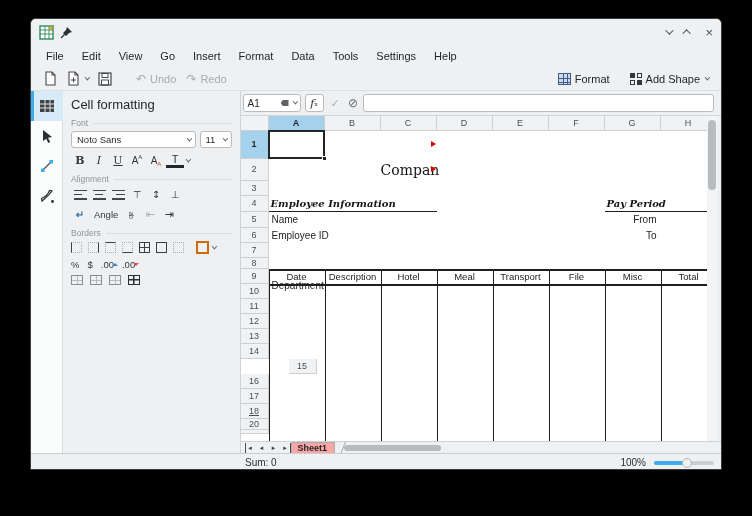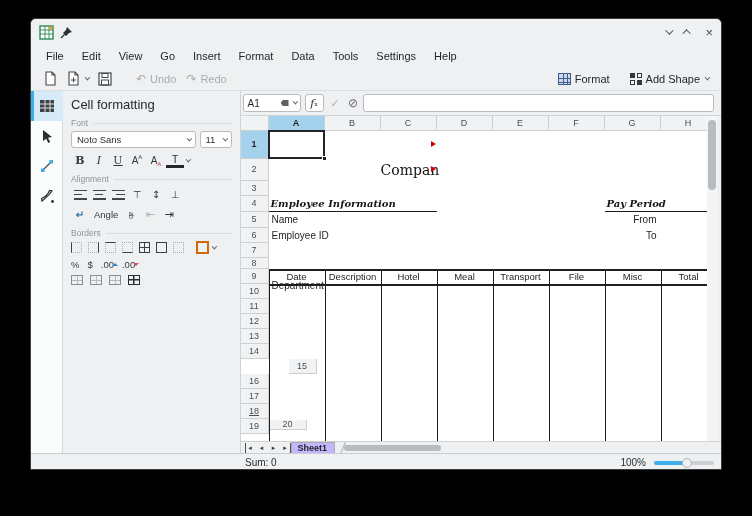--- a/index.html
+++ b/index.html
@@ -132,21 +132,21 @@
   .cs-theader { font-size:9.5px; text-align:center; overflow:hidden; color:#1c1f22; }
   .cellrule { position:absolute; background:#1c1c1e; height:1px; }
   .vline { position:absolute; background:#1f1f21; }
   .hline { position:absolute; background:#1f1f21; }
   .ovf { position:absolute; width:0; height:0; border:3.5px solid transparent; border-left:5px solid #d40000; }
   .selrect { position:absolute; border:2px solid #222426; }
   .selhandle { position:absolute; width:5px; height:5px; background:#222426; border:1px solid #fff; }
 
   .tabbar { position:absolute; left:0; top:350px; width:482px; height:12px; background:#eff0f1; border-top:1px solid #cfd1d3; }
   .navbtn { position:absolute; top:1px; width:10px; height:10px; font-size:7px; color:#3c4044; text-align:center; line-height:10px; }
-  .sheettab { position:absolute; left:50px; top:0; height:12px; background:#c4b5fd; border:1px solid #a9adb0; border-bottom:none;
+  .sheettab { position:absolute; left:50px; top:0; height:12px; background:#fca5a5; border:1px solid #a9adb0; border-bottom:none;
       padding:0 7px 0 6px; font-weight:bold; font-size:9px; line-height:11px; color:#1e2124; }
   .tabslant { position:absolute; left:104px; top:0; width:1px; height:12px; background:#a9adb0; transform:rotate(22deg); transform-origin:top; }
   .hthumb { position:absolute; left:103px; top:3px; width:97px; height:6px; border-radius:3px; background:#b9bcbe; }
 
   
   .statusbar { position:relative; height:18px; border-top:1px solid #cbcdcf; display:flex; align-items:center; font-size:10px; color:#2b2e31; }
   .sum { margin-left:214px; }
   .zoomgrp { margin-left:auto; margin-right:7px; display:flex; align-items:center; gap:8px; }
   .ztrack { position:relative; width:60px; height:4px; background:#cdd0d2; border-radius:2px; }
   .zfill { position:absolute; left:0; top:0; height:4px; width:34px; background:#3daee9; border-radius:2px; }
@@ -393,21 +393,21 @@
           <div class="rowh" style="left: 0px; top: 168px; width: 28px; height: 15px; line-height: 14px;">10</div>
           <div class="rowh" style="left: 0px; top: 183px; width: 28px; height: 15px; line-height: 14px;">11</div>
           <div class="rowh" style="left: 0px; top: 198px; width: 28px; height: 15px; line-height: 14px;">12</div>
           <div class="rowh" style="left: 0px; top: 213px; width: 28px; height: 15px; line-height: 14px;">13</div>
           <div class="rowh" style="left: 0px; top: 228px; width: 28px; height: 15px; line-height: 14px;">14</div>
           <div class="rowh" style="left: 0px; top: 243px; width: 28px; height: 15px; line-height: 14px; margin-left: 48px;">15</div>
           <div class="rowh" style="left: 0px; top: 258px; width: 28px; height: 15px; line-height: 14px;">16</div>
           <div class="rowh" style="left: 0px; top: 273px; width: 28px; height: 15px; line-height: 14px;">17</div>
           <div class="rowh" style="left: 0px; top: 288px; width: 28px; height: 15px; line-height: 14px; text-decoration: underline;">18</div>
           <div class="rowh" style="left: 0px; top: 303px; width: 28px; height: 15px; line-height: 14px;">19</div>
-          <div class="rowh" style="left: 0px; top: 304px; width: 37px; height: 10px; line-height: 9px; margin-left: 29px;">20</div>
+          <div class="rowh" style="left: 0px; top: 304px; width: 28px; height: 10px; line-height: 9px;">20</div>
           <div class="vline" style="left: 28px; top: 153px; width: 1.5px; height: 172px;"></div>
           <div class="vline" style="left: 84px; top: 153px; width: 1.5px; height: 172px;"></div>
           <div class="vline" style="left: 140px; top: 153px; width: 1.5px; height: 172px;"></div>
           <div class="vline" style="left: 196px; top: 153px; width: 1.5px; height: 172px;"></div>
           <div class="vline" style="left: 252px; top: 153px; width: 1.5px; height: 172px;"></div>
           <div class="vline" style="left: 308px; top: 153px; width: 1.5px; height: 172px;"></div>
           <div class="vline" style="left: 364px; top: 153px; width: 1.5px; height: 172px;"></div>
           <div class="vline" style="left: 420px; top: 153px; width: 1.5px; height: 172px;"></div>
           <div class="hline" style="left: 28px; top: 153px; width: 448px; height: 1.5px;"></div>
           <div class="hline" style="left: 28px; top: 168px; width: 448px; height: 1.5px;"></div>

